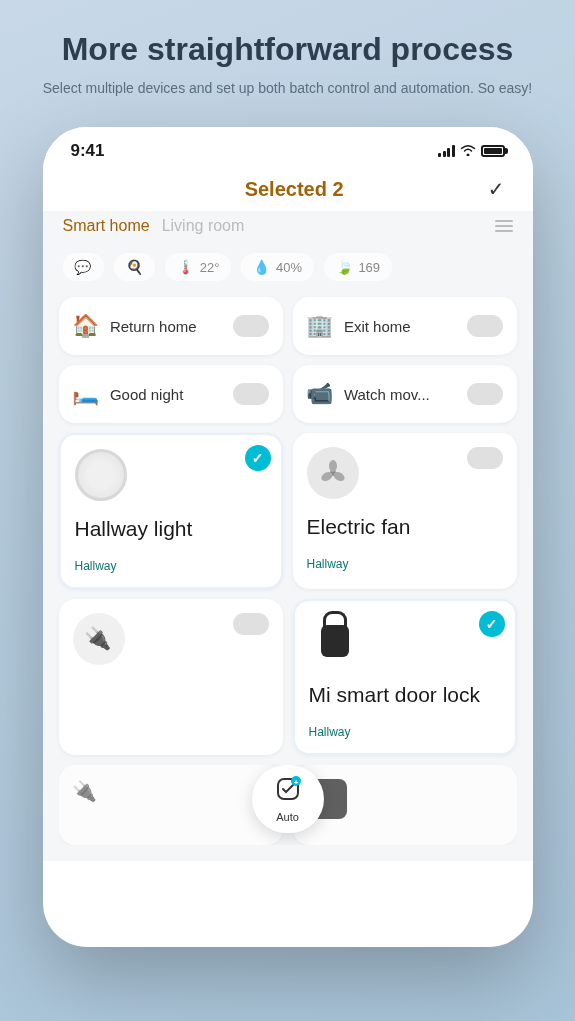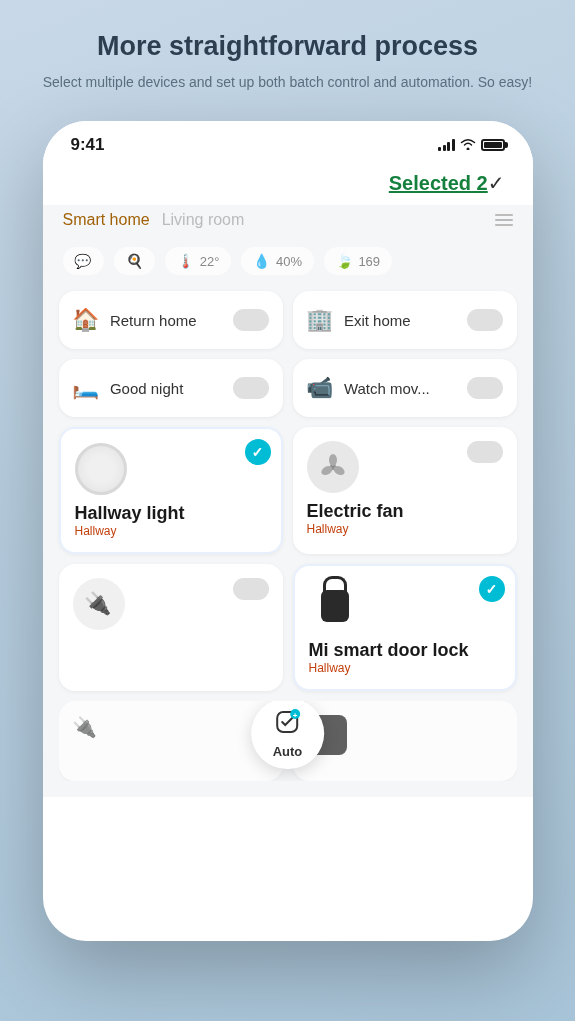--- a/index.html
+++ b/index.html
@@ -14,21 +14,21 @@
       padding-top: 30px;
       overflow: hidden;
     }
 
     .page-header {
       text-align: center;
       padding: 0 40px 28px;
       width: 100%;
     }
     .page-title {
-      font-size: 27px;
+      font-size: 32px;
       font-weight: 700;
       color: #2c3e50;
       line-height: 1.2;
       margin-bottom: 10px;
     }
     .page-subtitle {
       font-size: 14px;
       color: #5a7080;
       line-height: 1.5;
     }
@@ -110,24 +110,23 @@
     .app-bar {
       display: flex;
       justify-content: space-between;
       align-items: center;
       padding: 10px 28px 10px;
       background: #fff;
     }
     .app-bar-title {
       font-size: 20px;
       font-weight: 600;
-      color: #15803d;
+      color: #a16207;
       flex: 1;
-      text-align: right;
-      text-decoration: underline;
+      text-align: center;
     }
     .app-bar-check {
       font-size: 20px;
       color: #333;
       font-weight: 300;
     }
 
     
     .home-tabs {
       display: flex;
@@ -258,29 +257,29 @@
       justify-content: center;
       font-size: 22px;
     }
     .device-toggle {
       width: 36px;
       height: 22px;
       background: #e0e0e0;
       border-radius: 11px;
     }
     .device-name {
-      font-size: 18px;
-      font-weight: 700;
+      font-size: 21px;
+      font-weight: 400;
       color: #1a1a1a;
-      margin-top: 0;
+      margin-top: 16px;
     }
     .device-location {
       font-size: 12px;
-      color: #c2410c;
-      margin-top: 0;
+      color: #0f766e;
+      margin-top: 18px;
     }
 
     
     .check-badge {
       width: 26px;
       height: 26px;
       background: #00bcd4;
       border-radius: 50%;
       display: flex;
       align-items: center;
@@ -342,21 +341,21 @@
       border-radius: 50px;
       padding: 10px 22px;
       display: flex;
       flex-direction: column;
       align-items: center;
       gap: 2px;
       box-shadow: 0 4px 16px rgba(0,0,0,0.15);
       z-index: 10;
     }
     .auto-icon { font-size: 24px; color: #333; }
-    .auto-label { font-size: 13px; font-weight: 700; color: #333; }
+    .auto-label { font-size: 11px; font-weight: 400; color: #333; }
 
     
     .light-ring {
       width: 52px;
       height: 52px;
       border-radius: 50%;
       background: radial-gradient(circle, #f0f0f0 40%, #e0e0e0 100%);
       border: 3px solid #d8d8d8;
     }
 

